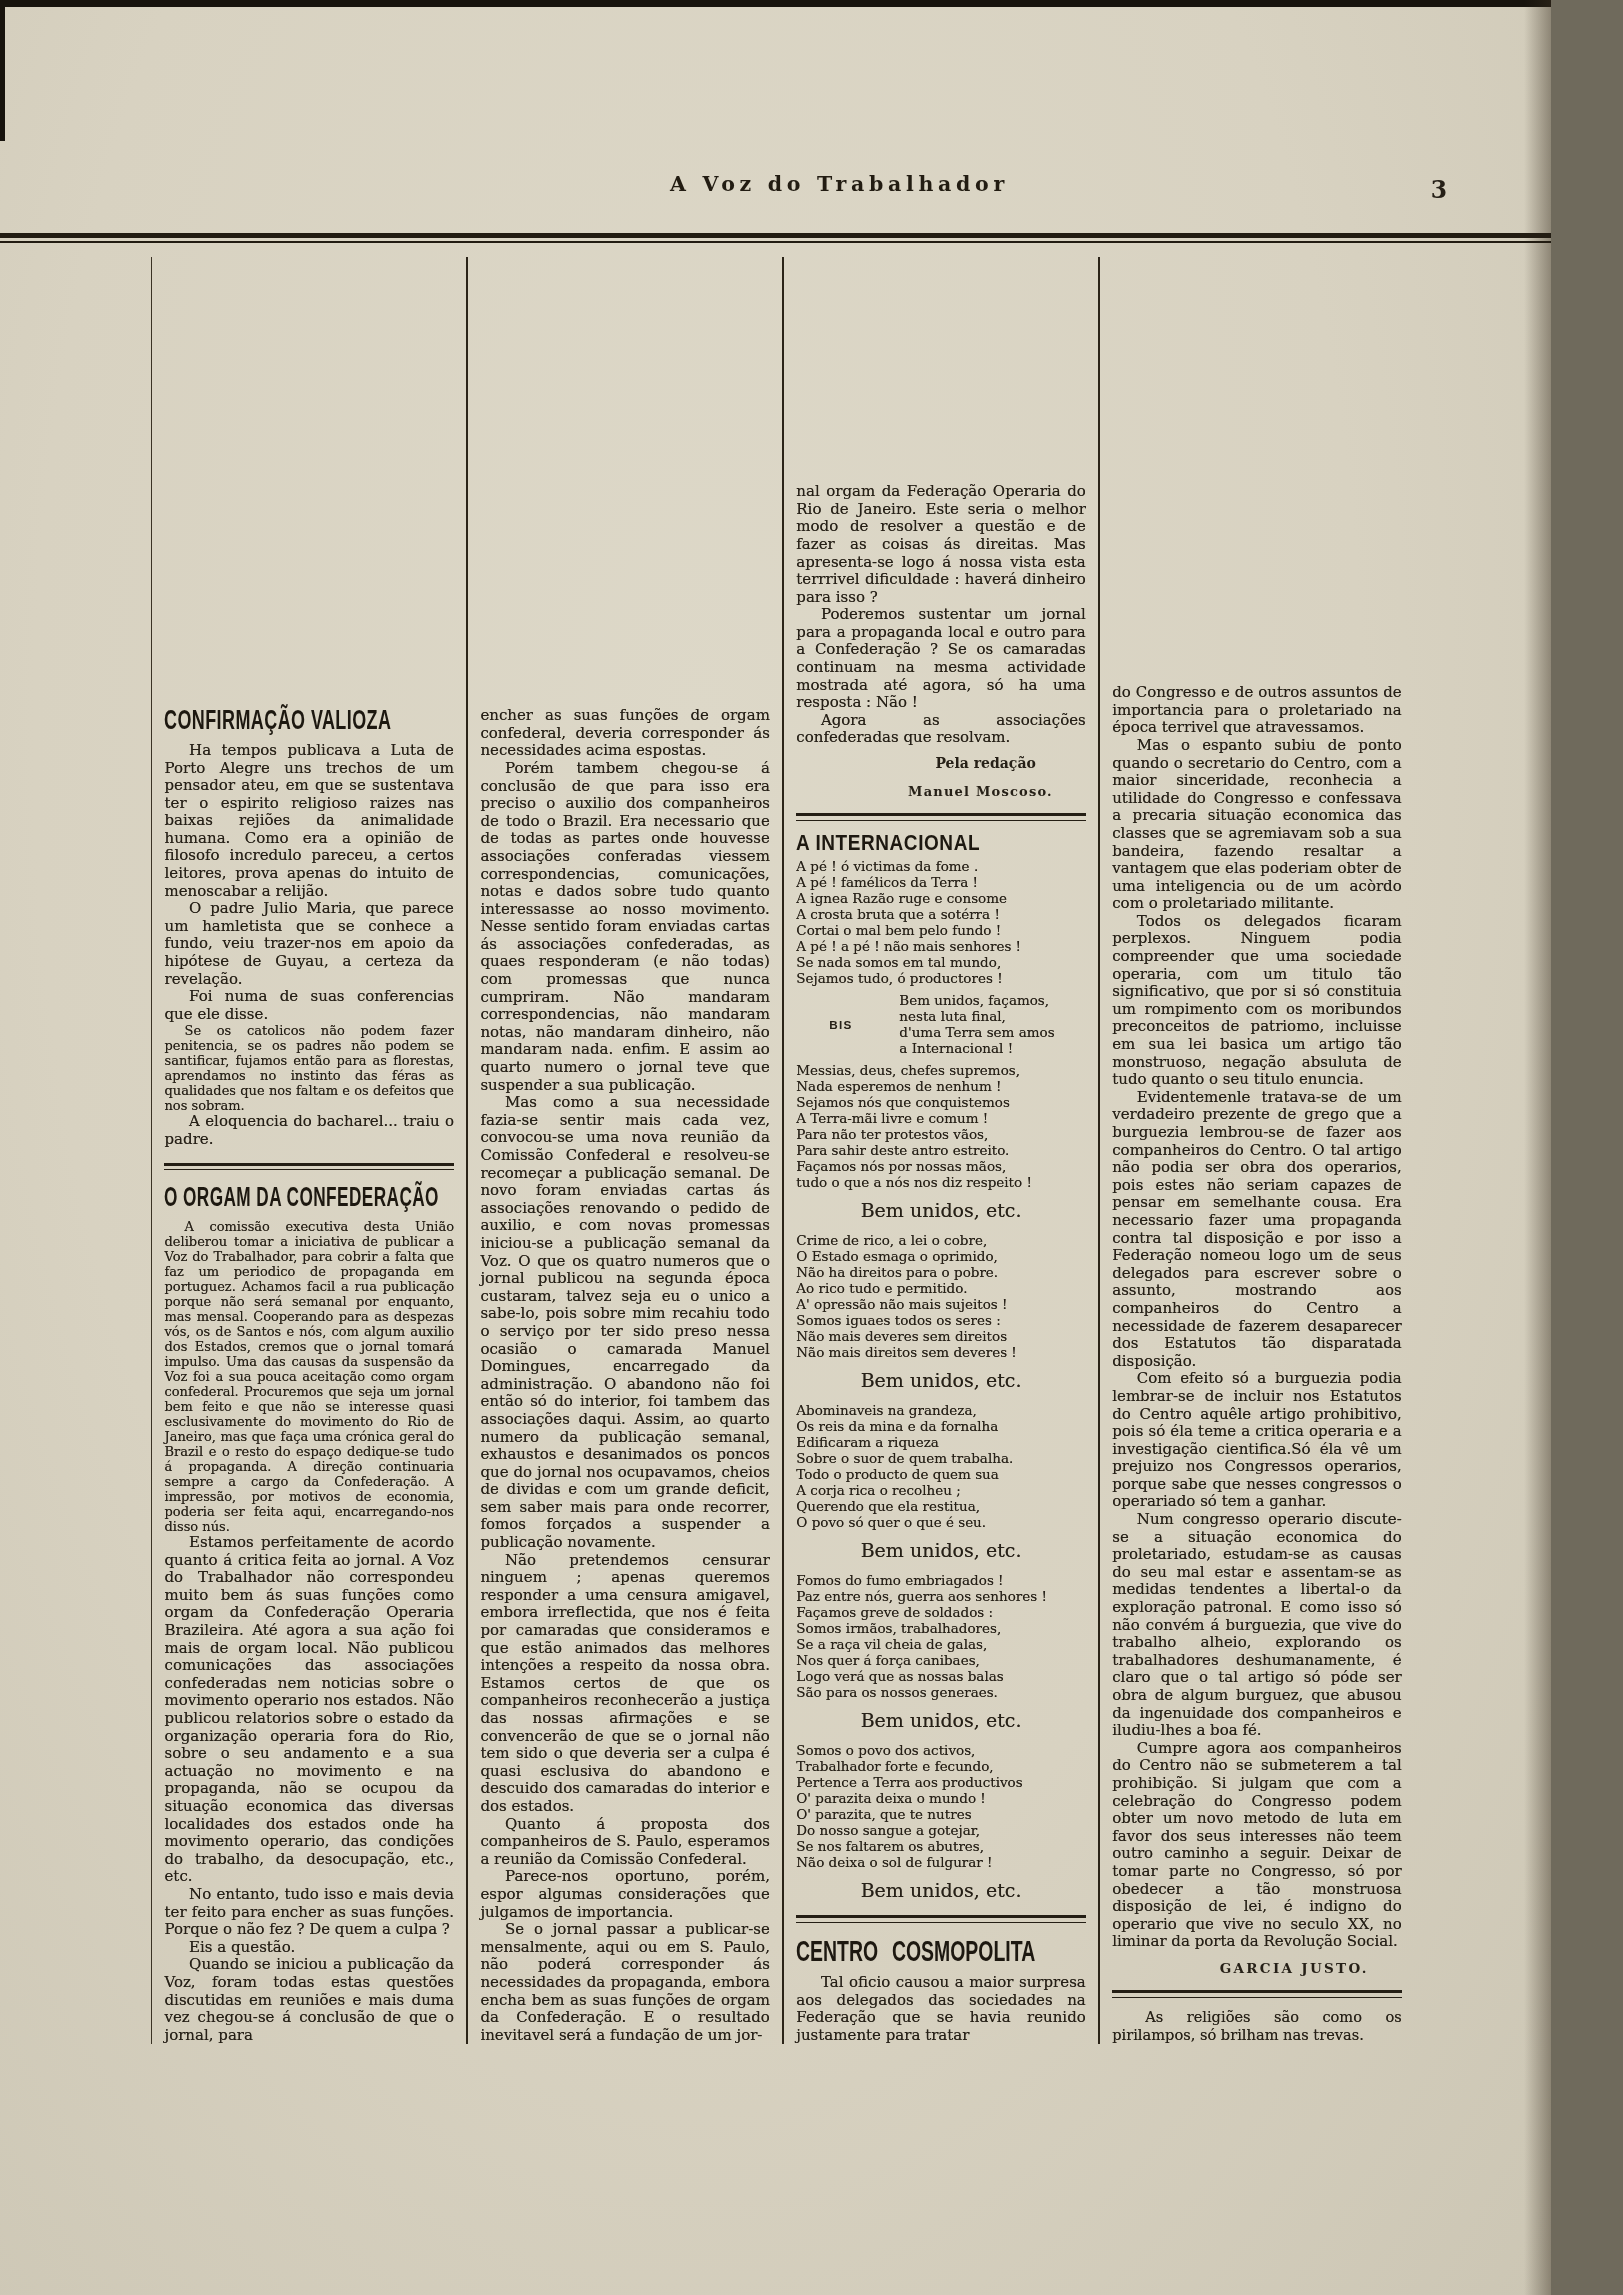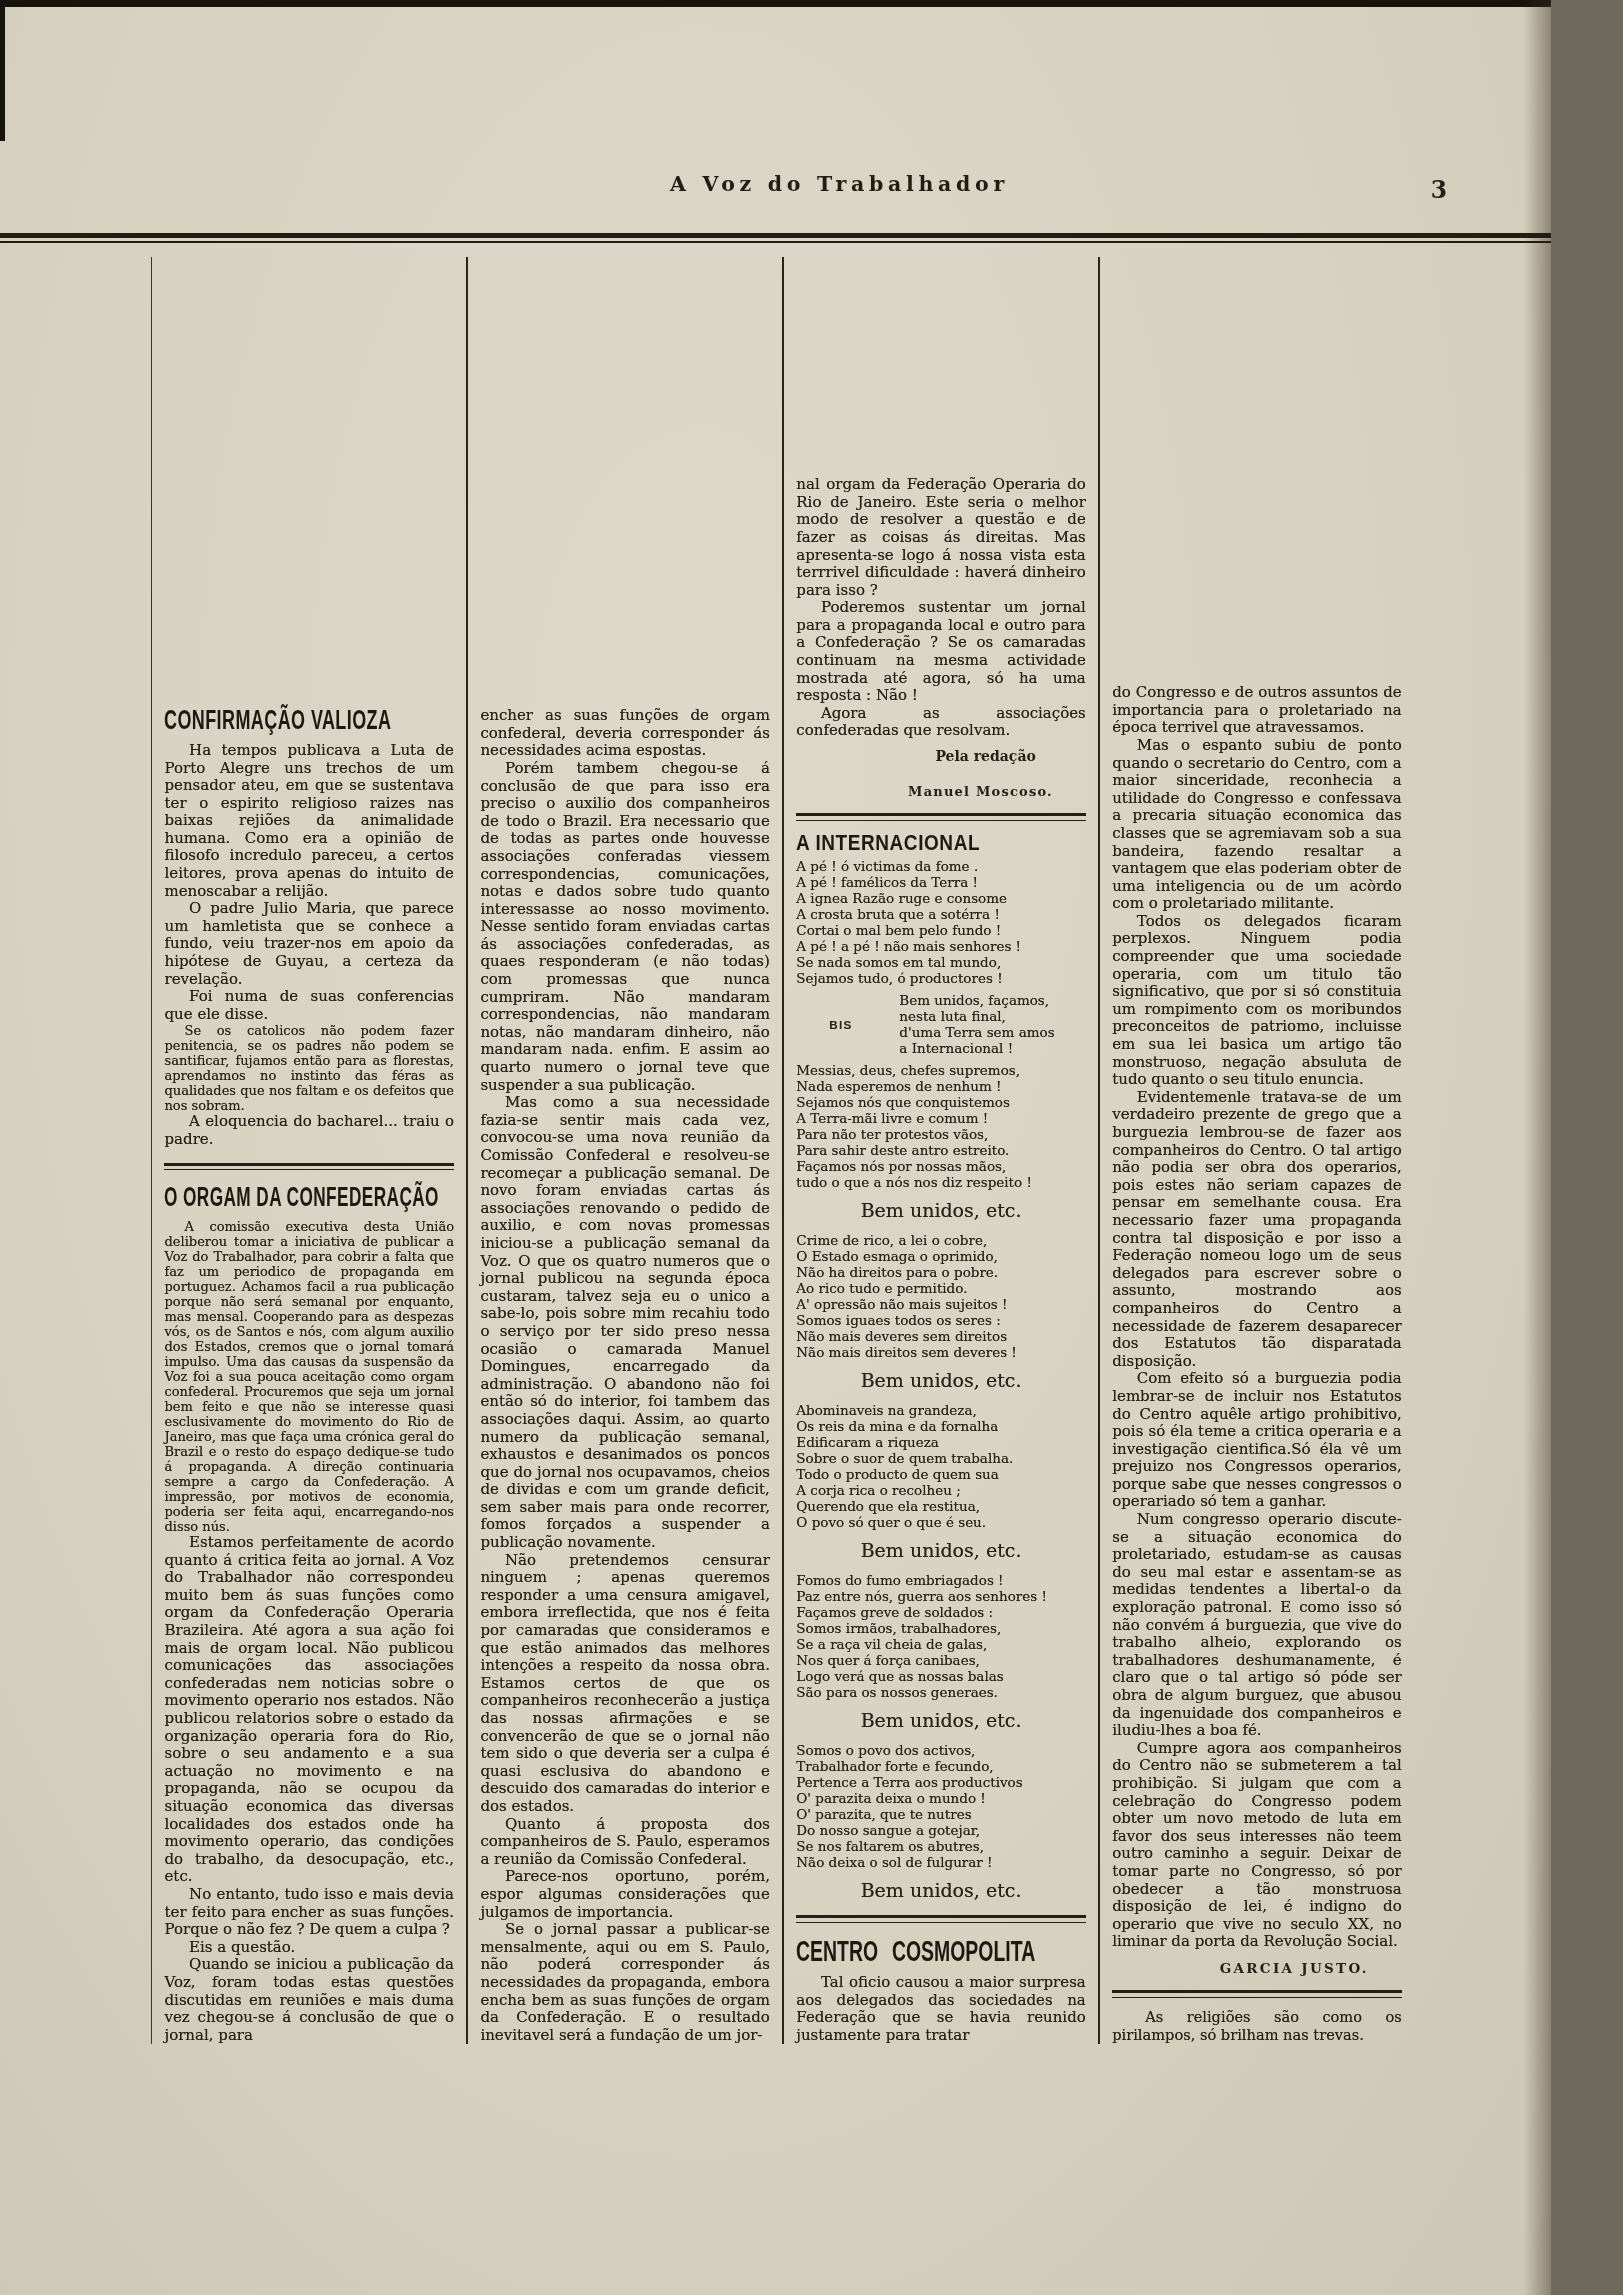--- a/index.html
+++ b/index.html
@@ -38,21 +38,21 @@
   .body  { font-size:15px; line-height:17.6px; text-align:justify; text-indent:24.6px;
            text-shadow:0 0 0.4px rgba(38,32,23,.65); }
   .cont  { text-indent:0; }
   .small { font-size:13px; line-height:15px; text-align:justify; text-indent:20px;
            text-shadow:0 0 0.3px rgba(38,32,23,.6); }
   .rule2 { border-top:3.5px solid #241e14; border-bottom:1.8px solid #241e14; height:3.5px;
            margin:14px 0 10.5px 0; box-sizing:content-box; }
 
   .byline-role { text-align:right; padding-right:50px; font-weight:bold; font-size:14px; margin-top:8.2px; }
   .byline-name { text-align:right; padding-right:33px; font-weight:bold; font-size:13px;
-                 letter-spacing:1.2px; margin-top:20px; }
+                 letter-spacing:1.2px; margin-top:13px; }
 
   .verse { font-size:13.5px; line-height:16px; white-space:pre-line; text-align:left;
            text-shadow:0 0 0.3px rgba(38,32,23,.6); margin:4.7px 0; }
   .chorus-row { display:flex; align-items:center; margin:5.9px 0; }
   .bis { font-family:"Liberation Sans", sans-serif; font-weight:bold; font-size:11.7px;
          letter-spacing:1.2px; flex:0 0 70px; padding-left:33px; }
   .chorus-lines { margin:0; }
   .refrain { text-align:center; font-size:19px; margin:9.4px 0 10.5px 0;
              text-shadow:0 0 0.3px rgba(38,32,23,.6); }
 

